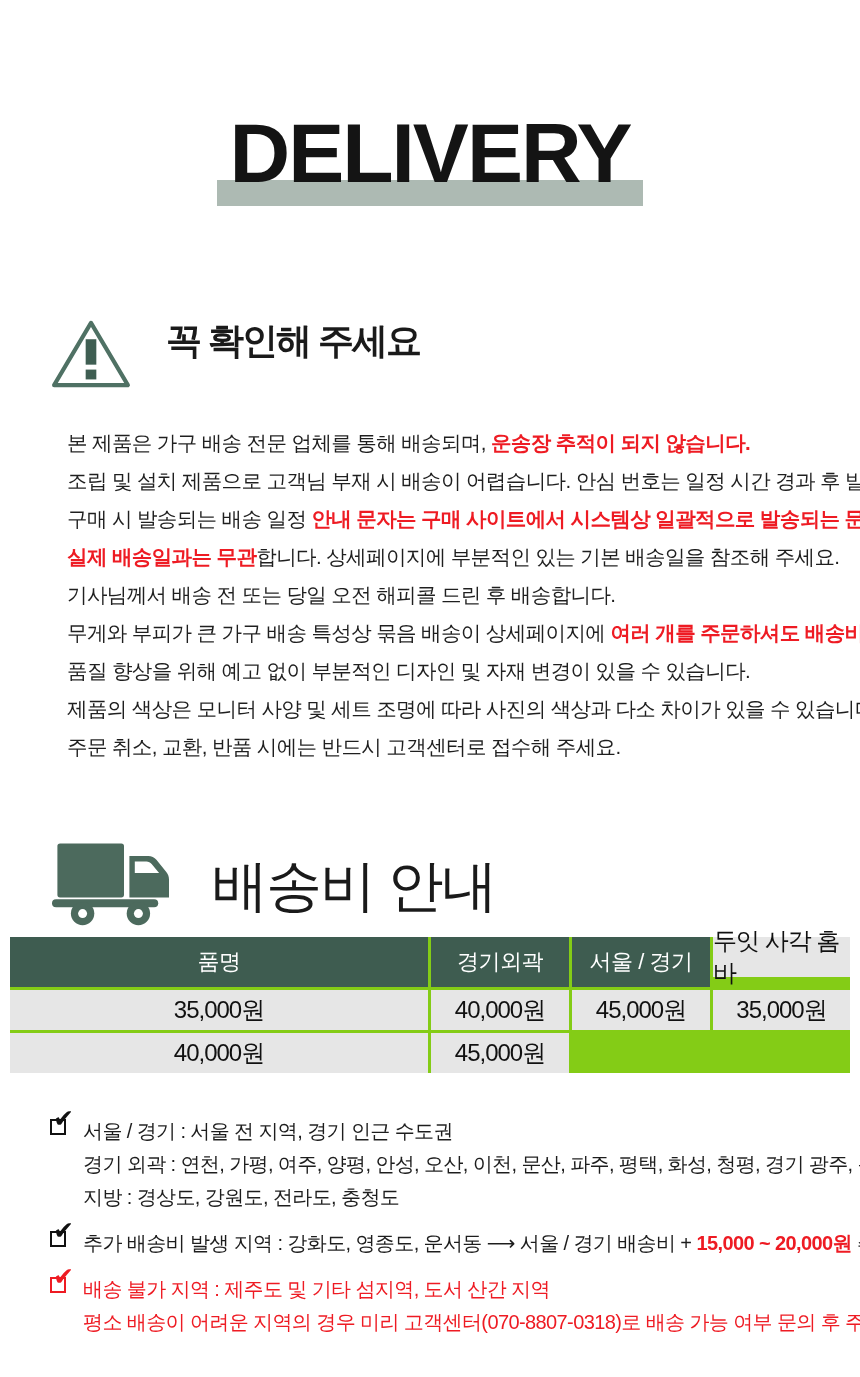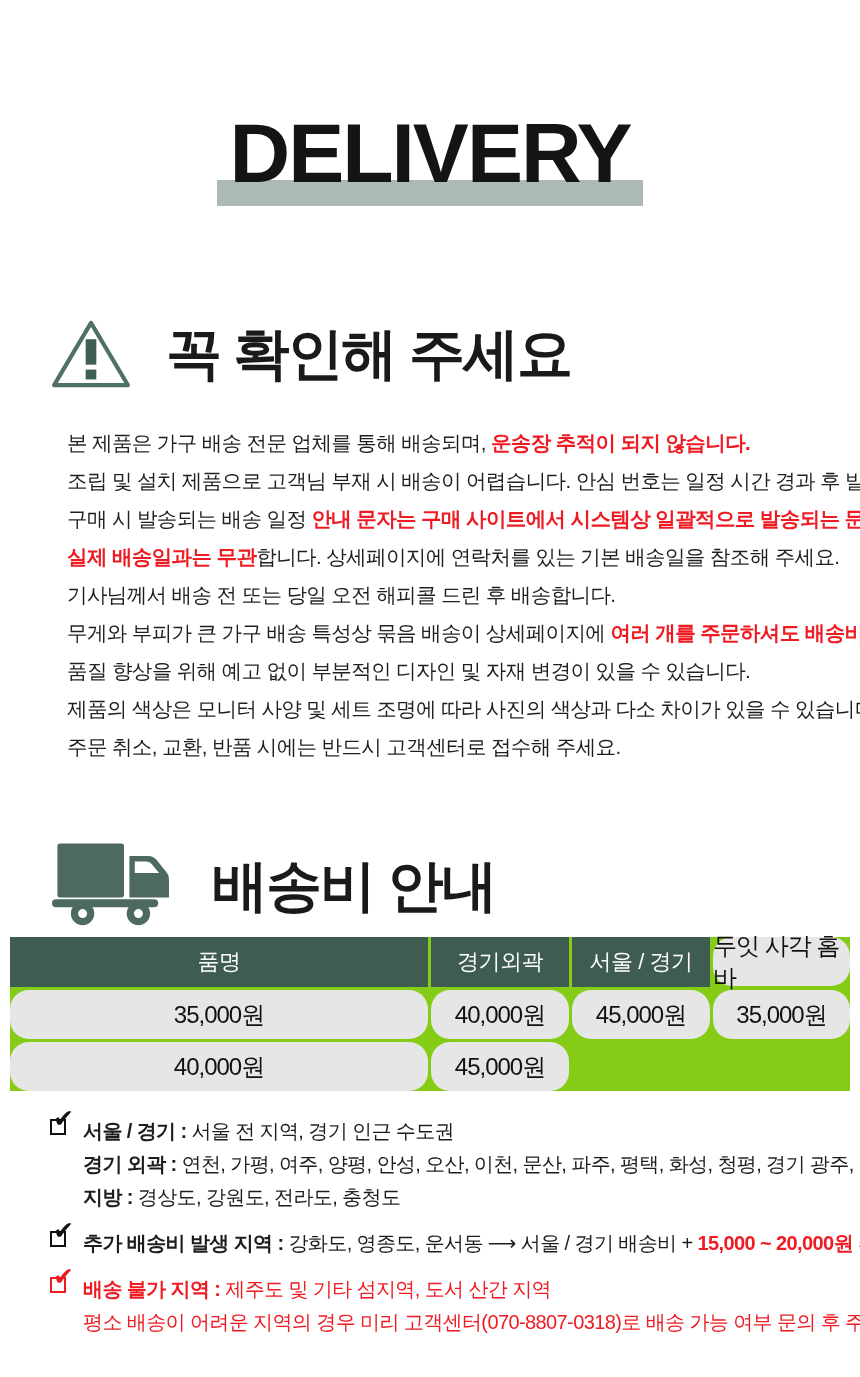--- a/index.html
+++ b/index.html
@@ -7,47 +7,47 @@
   body { font-family: "Liberation Sans", "DejaVu Sans", sans-serif; }
   .page { position: relative; width: 860px; height: 1377px; background: #ffffff; overflow: hidden; margin: 15px auto; }
 
   
   .title-bar { position: absolute; left: 217px; top: 165px; width: 426px; height: 26px; background: #adbab3; }
   .title-text { position: absolute; left: 0; top: 90px; width: 100%; text-align: center;
     font-size: 84px; font-weight: 800; letter-spacing: -2px; line-height: 96px; color: #141414; }
 
   
   .warning-icon { position: absolute; left: 50px; top: 298px; width: 82px; height: 82px; }
-  .notice-heading { position: absolute; left: 166px; top: 302px; font-size: 56px; font-weight: 800;
+  .notice-heading { position: absolute; left: 166px; top: 302px; font-size: 36px; font-weight: 800;
     letter-spacing: -2px; color: #1a1a1a; white-space: nowrap; }
   .notice-body { position: absolute; left: 67px; top: 409px; width: 800px; }
   .notice-line { font-size: 20.5px; line-height: 38px; color: #1f1f1f; letter-spacing: -0.6px; white-space: nowrap; }
   .red { color: #ee1b23; font-weight: 700; }
 
   
   .truck-icon { position: absolute; left: 52px; top: 822px; width: 126px; height: 92px; }
-  .fee-heading { position: absolute; left: 212px; top: 834px; font-size: 56px; font-weight: 700;
+  .fee-heading { position: absolute; left: 212px; top: 834px; font-size: 56px; font-weight: 400;
     letter-spacing: -2px; color: #1a1a1a; white-space: nowrap; }
 
   .fee-table { position: absolute; left: 10px; top: 922px; width: 840px;
     display: grid; grid-template-columns: 418px 138px 138px 1fr; gap: 3px; background: #84cc16; }
   .th { background: #3e5c50; color: #ffffff; height: 50px; display: flex; align-items: center; justify-content: center;
     font-size: 22px; letter-spacing: -0.5px; }
-  .td { background: #e6e6e6; color: #111111; height: 49px; display: flex; align-items: center; justify-content: center;
-    font-size: 24px; letter-spacing: -1px; border-radius: 19px; }
+  .td { background: #e6e6e6; color: #111111; height: 40px; display: flex; align-items: center; justify-content: center;
+    font-size: 24px; letter-spacing: -1px; }
 
   
   .notes { position: absolute; left: 50px; top: 1100px; width: 805px; }
   .note { display: flex; gap: 9px; margin-bottom: 13px; }
   .note-cb { flex: 0 0 24px; padding-top: 4px; }
   .cb-box { position: relative; display: block; width: 16px; height: 16px; border: 2.5px solid #111111; }
   .cb-check { position: absolute; top: -15px; left: 1px; font-size: 25px; font-weight: 700; line-height: 1; color: #111111; }
   .note-lines { font-size: 20px; line-height: 33px; color: #1d1d1d; letter-spacing: -0.6px; }
   .note-line { white-space: nowrap; }
-  .note-label { font-weight: 700; }
+  .note-label { font-weight: 400; }
   .note-red .note-lines, .note-red .note-label { color: #ee1b23; }
   .note-red .cb-box { border-color: #ee1b23; }
   .note-red .cb-check { color: #ee1b23; }
 </style>
 </head>
 <body>
 
 <div class="page">
 
   <div class="title-bar"></div>
@@ -57,21 +57,21 @@
     <path d="M50 5 L95 81 L5 81 Z" fill="none" stroke="#4f7164" stroke-width="5" stroke-linejoin="round"></path>
     <rect x="43.5" y="25" width="13" height="31" fill="#3f5e52"></rect>
     <rect x="43.5" y="62" width="13" height="12" fill="#3f5e52"></rect>
   </svg>
   <div class="notice-heading">꼭 확인해 주세요</div>
 
   <div class="notice-body">
     <div class="notice-line"><span>본 제품은 가구 배송 전문 업체를 통해 배송되며, </span><span class="red">운송장 추적이 되지 않습니다.</span></div>
     <div class="notice-line"><span>조립 및 설치 제품으로 고객님 부재 시 배송이 어렵습니다. 안심 번호는 일정 시간 경과 후 발신이 제한되오니,</span></div>
     <div class="notice-line"><span>구매 시 발송되는 배송 일정 </span><span class="red">안내 문자는 구매 사이트에서 시스템상 일괄적으로 발송되는 문자로</span></div>
-    <div class="notice-line"><span class="red">실제 배송일과는 무관</span><span>합니다. 상세페이지에 연락처를 있는 기본 배송일을 참조해 주세요.</span></div>
+    <div class="notice-line"><span class="red">실제 배송일과는 무관</span><span>합니다. 상세페이지에 부분적인 있는 기본 배송일을 참조해 주세요.</span></div>
     <div class="notice-line"><span>기사님께서 배송 전 또는 당일 오전 해피콜 드린 후 배송합니다.</span></div>
     <div class="notice-line"><span>무게와 부피가 큰 가구 배송 특성상 묶음 배송이 상세페이지에 </span><span class="red">여러 개를 주문하셔도 배송비는 각각 적용</span></div>
     <div class="notice-line"><span>품질 향상을 위해 예고 없이 부분적인 디자인 및 자재 변경이 있을 수 있습니다.</span></div>
     <div class="notice-line"><span>제품의 색상은 모니터 사양 및 세트 조명에 따라 사진의 색상과 다소 차이가 있을 수 있습니다.</span></div>
     <div class="notice-line"><span>주문 취소, 교환, 반품 시에는 반드시 고객센터로 접수해 주세요.</span></div>
   </div>
 
   <svg class="truck-icon" viewBox="0 0 140 100" xmlns="http://www.w3.org/2000/svg">
     <rect x="6" y="6" width="74" height="60" rx="3" fill="#4c6a5d"></rect>
     <path d="M86 20 h21 c3.5 0 6.8 1.6 9 4.3 l11 13.5 c2 2.4 3 5.4 3 8.5 V66 H86 Z" fill="#4c6a5d"></path>

